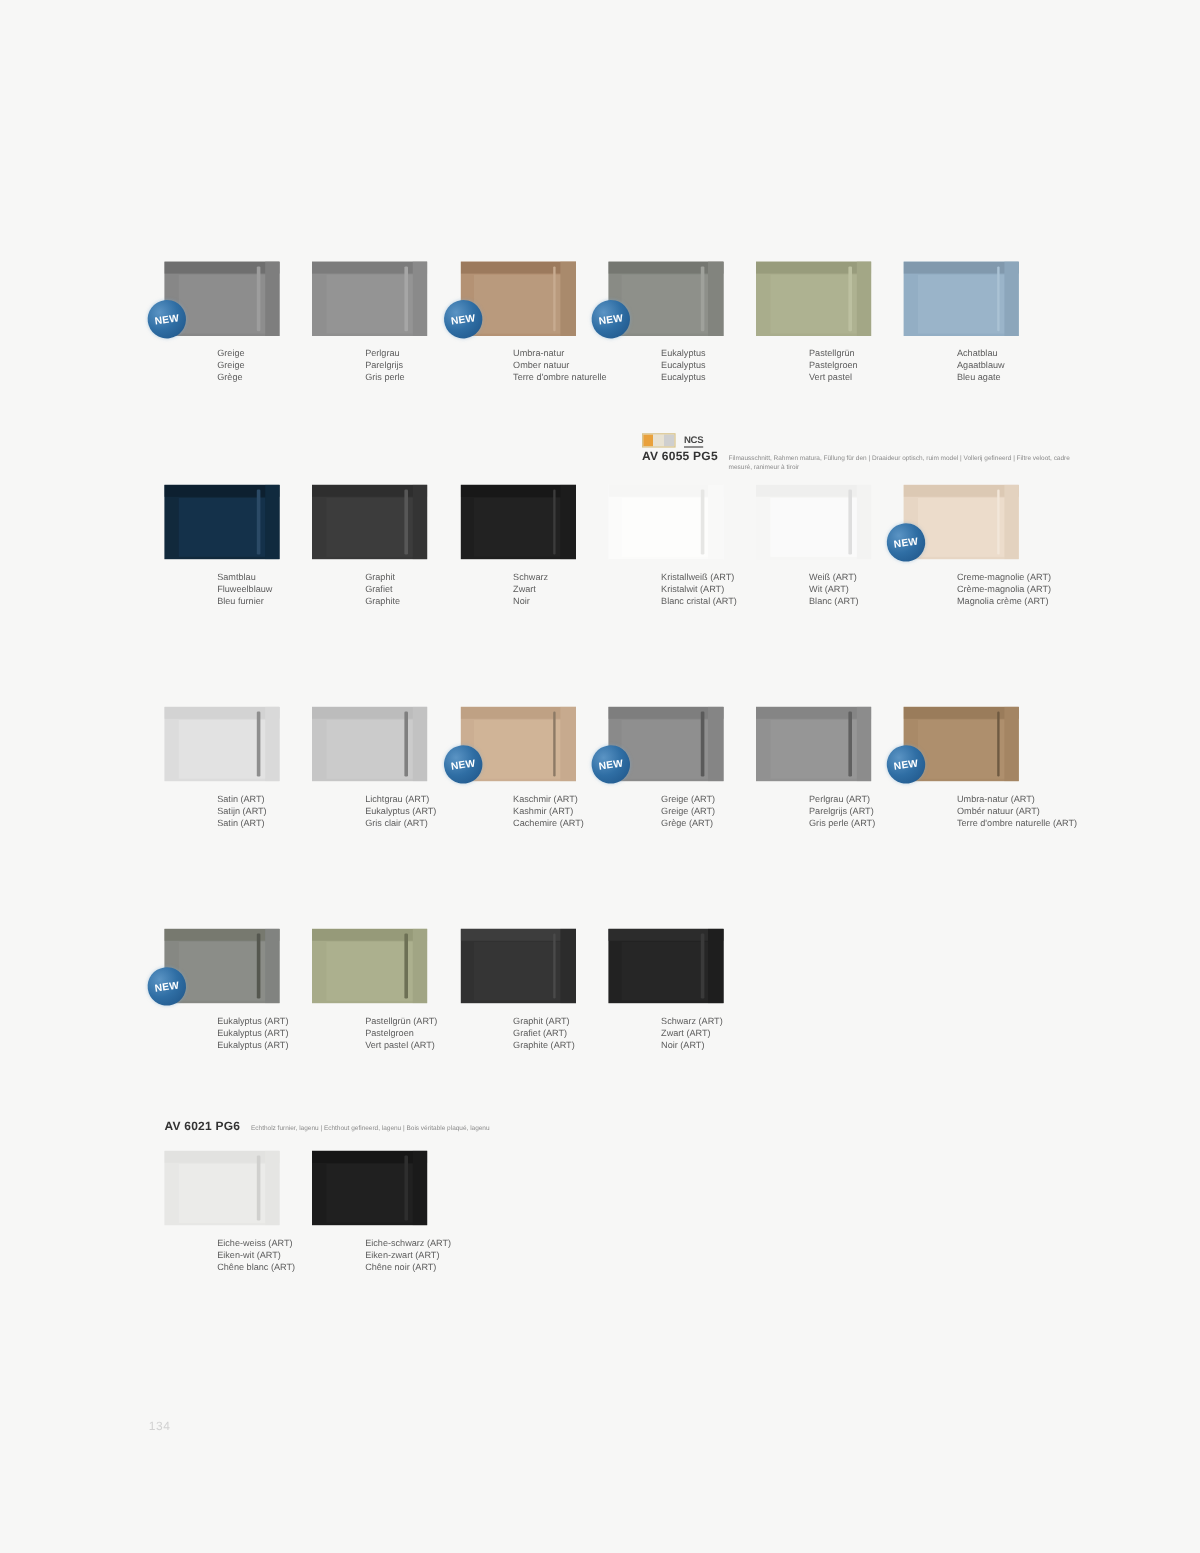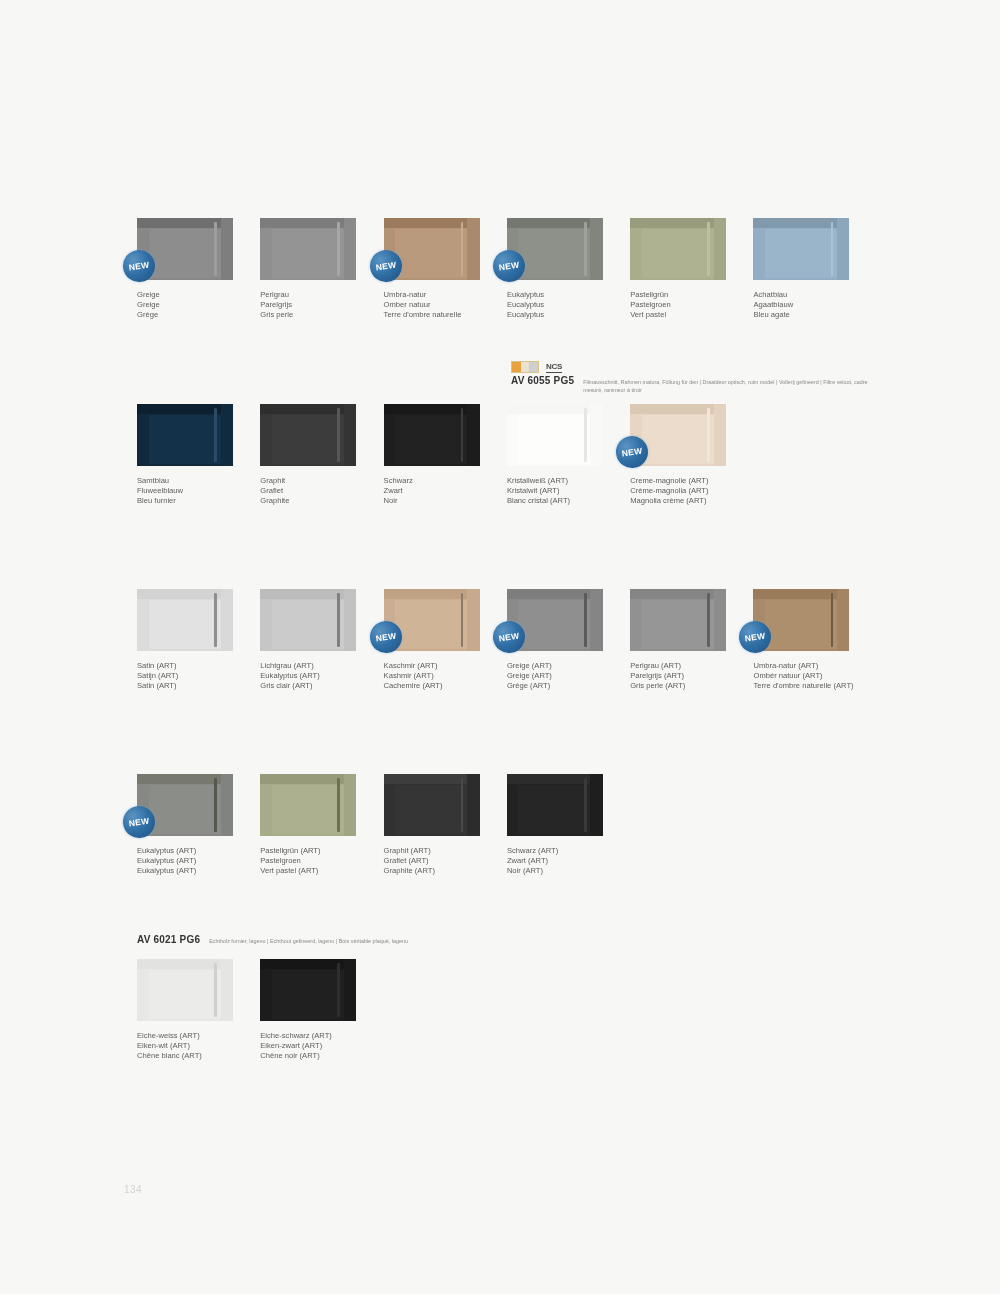--- a/index.html
+++ b/index.html
@@ -97,29 +97,30 @@
     box-shadow: 0 0 3px rgba(120,170,210,.55);
     transform: rotate(-8deg);
   }
 
   
   .labels {
     margin-top: 10px;
     line-height: 1.32;
     color: #5d5d5d;
     font-size: 7.6px;
+    margin-left: 44px;
   }
   .labels div { white-space: nowrap; }
 
   
   .section-head {
     position: absolute;
     left: 137px;
   }
-  .section-head.right { left: 511px; }
+  .section-head.right { left: 535px; }
 
   .head-icons {
     display: flex;
     align-items: flex-end;
     gap: 7px;
     height: 11px;
     margin-bottom: 2px;
   }
   .icon-badge {
     height: 10px;
@@ -320,20 +321,33 @@
           <div class="stile" style="background: rgb(249, 249, 248);"></div>
           <div class="handle" style="background: rgb(230, 230, 228);"></div>
         </div>
         <div class="labels">
           <div>Kristallweiß (ART)</div>
           <div>Kristalwit (ART)</div>
           <div>Blanc cristal (ART)</div>
         </div>
       </div>
       <div class="cell">
+        <div class="tile" style="background: rgb(246, 246, 245);">
+          <div class="rail" style="background: rgb(239, 239, 238);"></div>
+          <div class="panel" style="background: rgb(250, 250, 250);"></div>
+          <div class="stile" style="background: rgb(243, 243, 242);"></div>
+          <div class="handle" style="background: rgb(222, 222, 222);"></div>
+        </div>
+        <div class="labels">
+          <div>Weiß (ART)</div>
+          <div>Wit (ART)</div>
+          <div>Blanc (ART)</div>
+        </div>
+      </div>
+      <div class="cell">
         <div class="tile" style="background: rgb(231, 214, 196);">
           <div class="rail" style="background: rgb(220, 201, 180);"></div>
           <div class="panel" style="background: rgb(236, 220, 203);"></div>
           <div class="stile" style="background: rgb(227, 210, 191);"></div>
           <div class="handle" style="background: rgb(242, 230, 217);"></div>
         </div>
         <div class="new-badge">NEW</div>
         <div class="labels">
           <div>Creme-magnolie (ART)</div>
           <div>Crème-magnolia (ART)</div>

